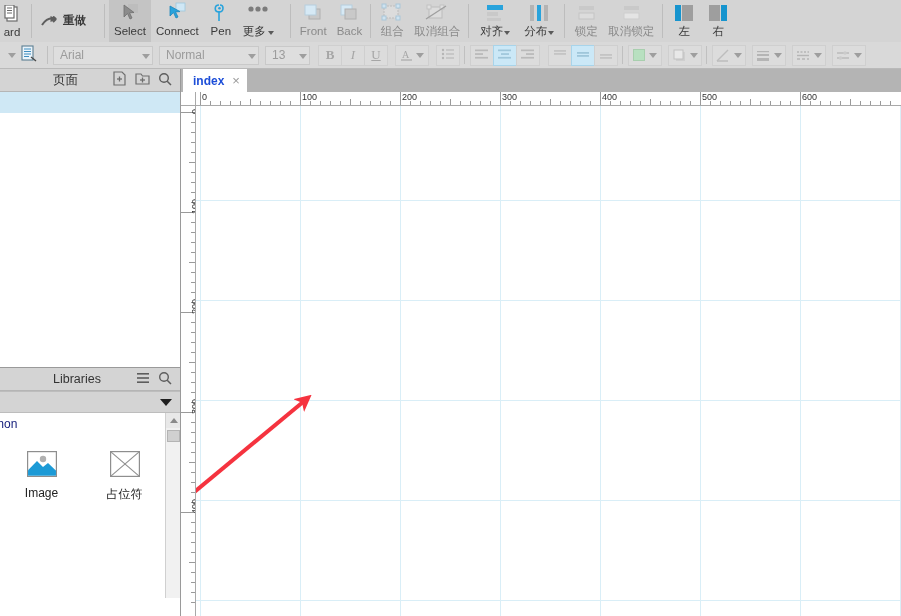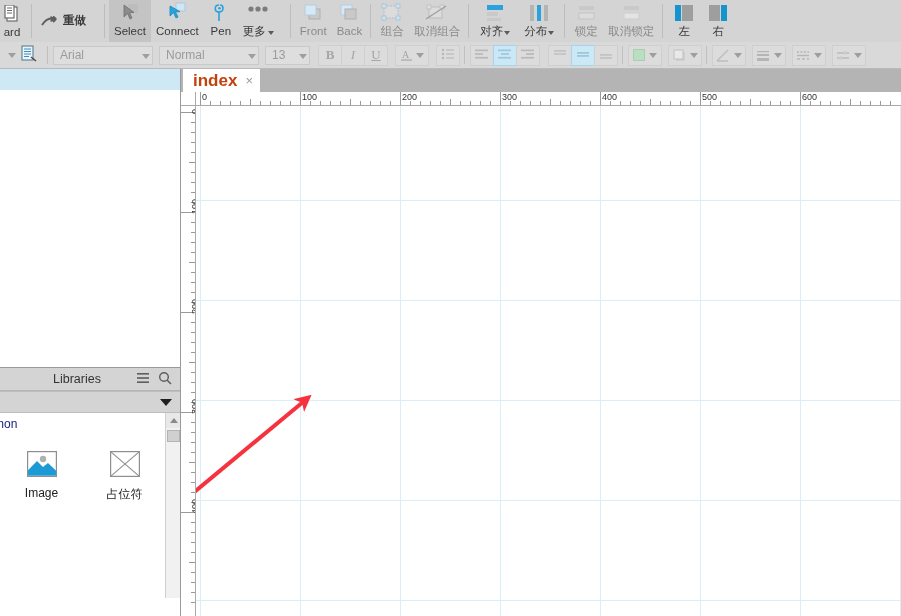--- a/index.html
+++ b/index.html
@@ -152,21 +152,21 @@
   
   .tabbar {
     position: absolute; left: 181px; top: 69px; width: 720px; height: 23px;
     background: #b4b4b4;
   }
   .tab {
     position: absolute; left: 2px; top: 0; height: 23px;
     background: #fff; display: flex; align-items: center;
     padding: 0 7px 0 10px; gap: 8px;
   }
-  .tab-label { font-size: 17px; color: #c2410c; font-weight: bold; }
+  .tab-label { font-size: 12px; color: #1d4ed8; font-weight: bold; }
   .tab-close { color: #9a9a9a; font-size: 13px; line-height: 1; }
 
   .ruler-h {
     position: absolute; left: 196px; top: 92px; width: 705px; height: 14px;
     background: #fff; border-bottom: 1px solid #a9a9a9;
     overflow: hidden;
   }
   .ruler-v {
     position: absolute; left: 181px; top: 106px; width: 15px; height: 510px;
     background: #fff; border-right: 1px solid #a9a9a9;
@@ -578,20 +578,45 @@
             <circle cx="9" cy="4" r="1.8" fill="#cbcbcb"></circle>
             <line x1="1" y1="9" x2="13" y2="9" stroke="#b5b5b5" stroke-width="1.3"></line>
             <circle cx="4.5" cy="9" r="1.8" fill="#cbcbcb"></circle>
           </svg>
         <span class="caret-dn"></span>
       </span>
     </div>
   </div>
 
   <div class="panel-pages">
+    <div class="panel-head">
+      <span class="panel-title">页面</span>
+      <span class="panel-icons">
+        <span>
+          <svg width="14" height="15" viewBox="0 0 14 15">
+              <path d="M1 1 H9 L12 4 V14 H1 Z" fill="none" stroke="#6e6e6e" stroke-width="1.2"></path>
+              <line x1="4" y1="8" x2="9" y2="8" stroke="#6e6e6e" stroke-width="1.3"></line>
+              <line x1="6.5" y1="5.5" x2="6.5" y2="10.5" stroke="#6e6e6e" stroke-width="1.3"></line>
+            </svg>
+        </span>
+        <span>
+          <svg width="15" height="15" viewBox="0 0 15 15">
+              <path d="M1 3 H6 L7.5 5 H14 V13 H1 Z" fill="none" stroke="#6e6e6e" stroke-width="1.2"></path>
+              <line x1="5" y1="9" x2="10" y2="9" stroke="#6e6e6e" stroke-width="1.3"></line>
+              <line x1="7.5" y1="6.5" x2="7.5" y2="11.5" stroke="#6e6e6e" stroke-width="1.3"></line>
+            </svg>
+        </span>
+        <span>
+          <svg width="14" height="14" viewBox="0 0 14 14">
+              <circle cx="6" cy="6" r="4.3" fill="none" stroke="#5d5d5d" stroke-width="1.4"></circle>
+              <line x1="9.2" y1="9.2" x2="13" y2="13" stroke="#5d5d5d" stroke-width="1.5"></line>
+            </svg>
+        </span>
+      </span>
+    </div>
     <div class="page-list">
       <div class="page-row sel">
           <span class="pname"></span>
         </div>
       <div class="page-row"></div>
       <div class="page-row"></div>
       <div class="page-row"></div>
     </div>
   </div>
 

